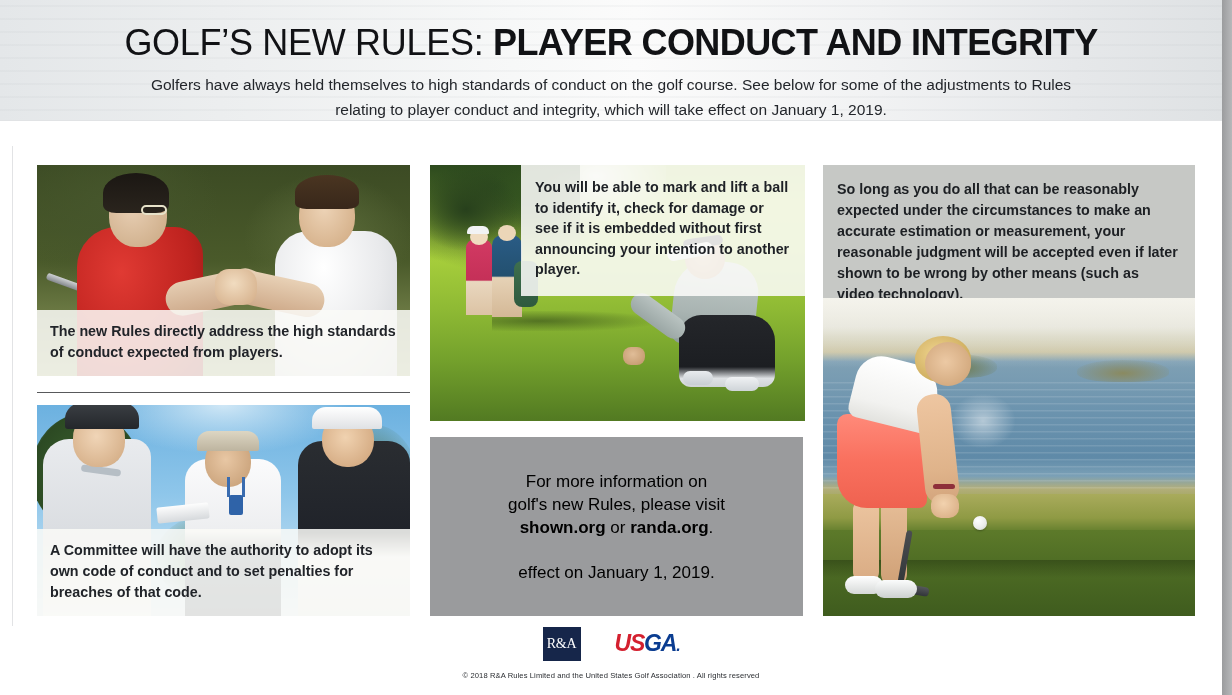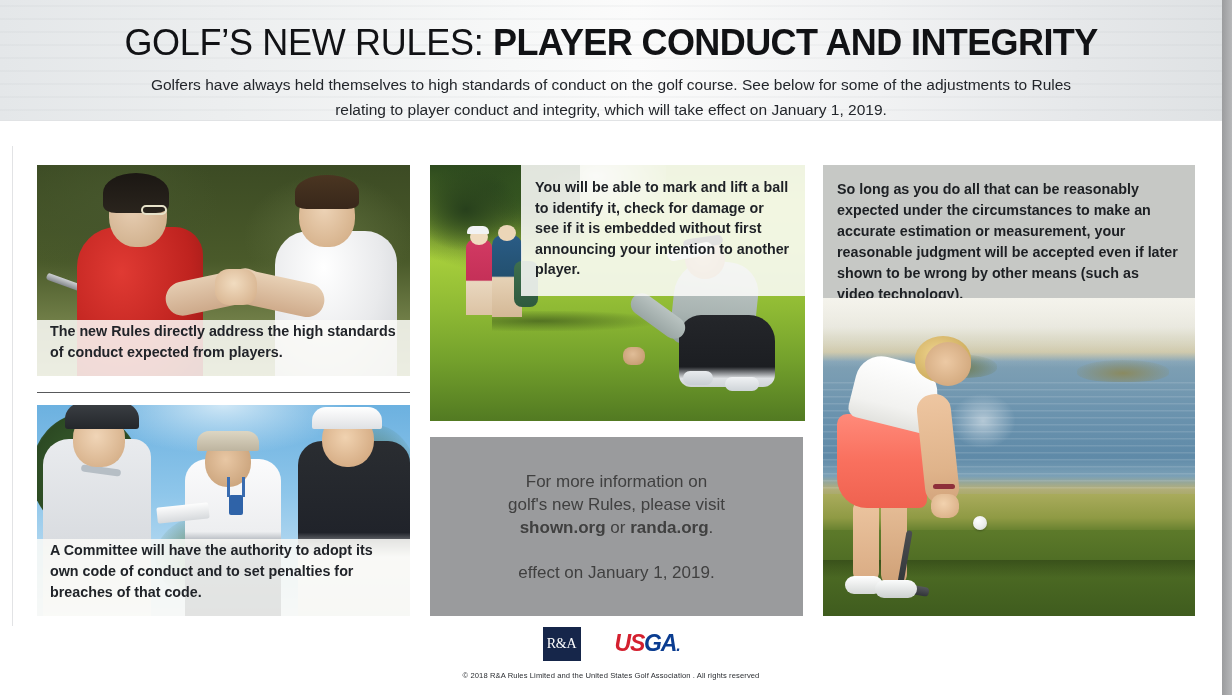--- a/index.html
+++ b/index.html
@@ -451,21 +451,21 @@
     position:absolute; left:84px; top:288px; width:22px; height:9px;
     background: linear-gradient(to bottom,#55585b,#32353a); border-radius:4px;
     transform: rotate(10deg);
   }
 
   
   .cap-overlay {
     position: absolute;
     left: 0; bottom: 0; right: 0;
     background: rgba(250,250,247,0.86);
-    padding: 1px 13px 13px 13px;
+    padding: 11px 13px 13px 13px;
     font-size: 14.3px;
     line-height: 21px;
     color: #212429;
     font-weight: 600;
   }
 
   .divider {
     position: absolute;
     left: 0; width: 373px; height: 1px;
     background: #58595b;
@@ -494,21 +494,21 @@
     color: #1d2024;
     font-weight: 600;
   }
 
   
   .info-card {
     position: absolute;
     left: 0; top: 272px;
     width: 373px; height: 179px;
     background: #9a9b9d;
-    color: #404040;
+    color: #000000;
     display: flex;
     flex-direction: column;
     align-items: center;
     justify-content: center;
     text-align: center;
     font-size: 17px;
     line-height: 23px;
     padding: 0 22px;
   }
   .info-card p { margin: 0; }

